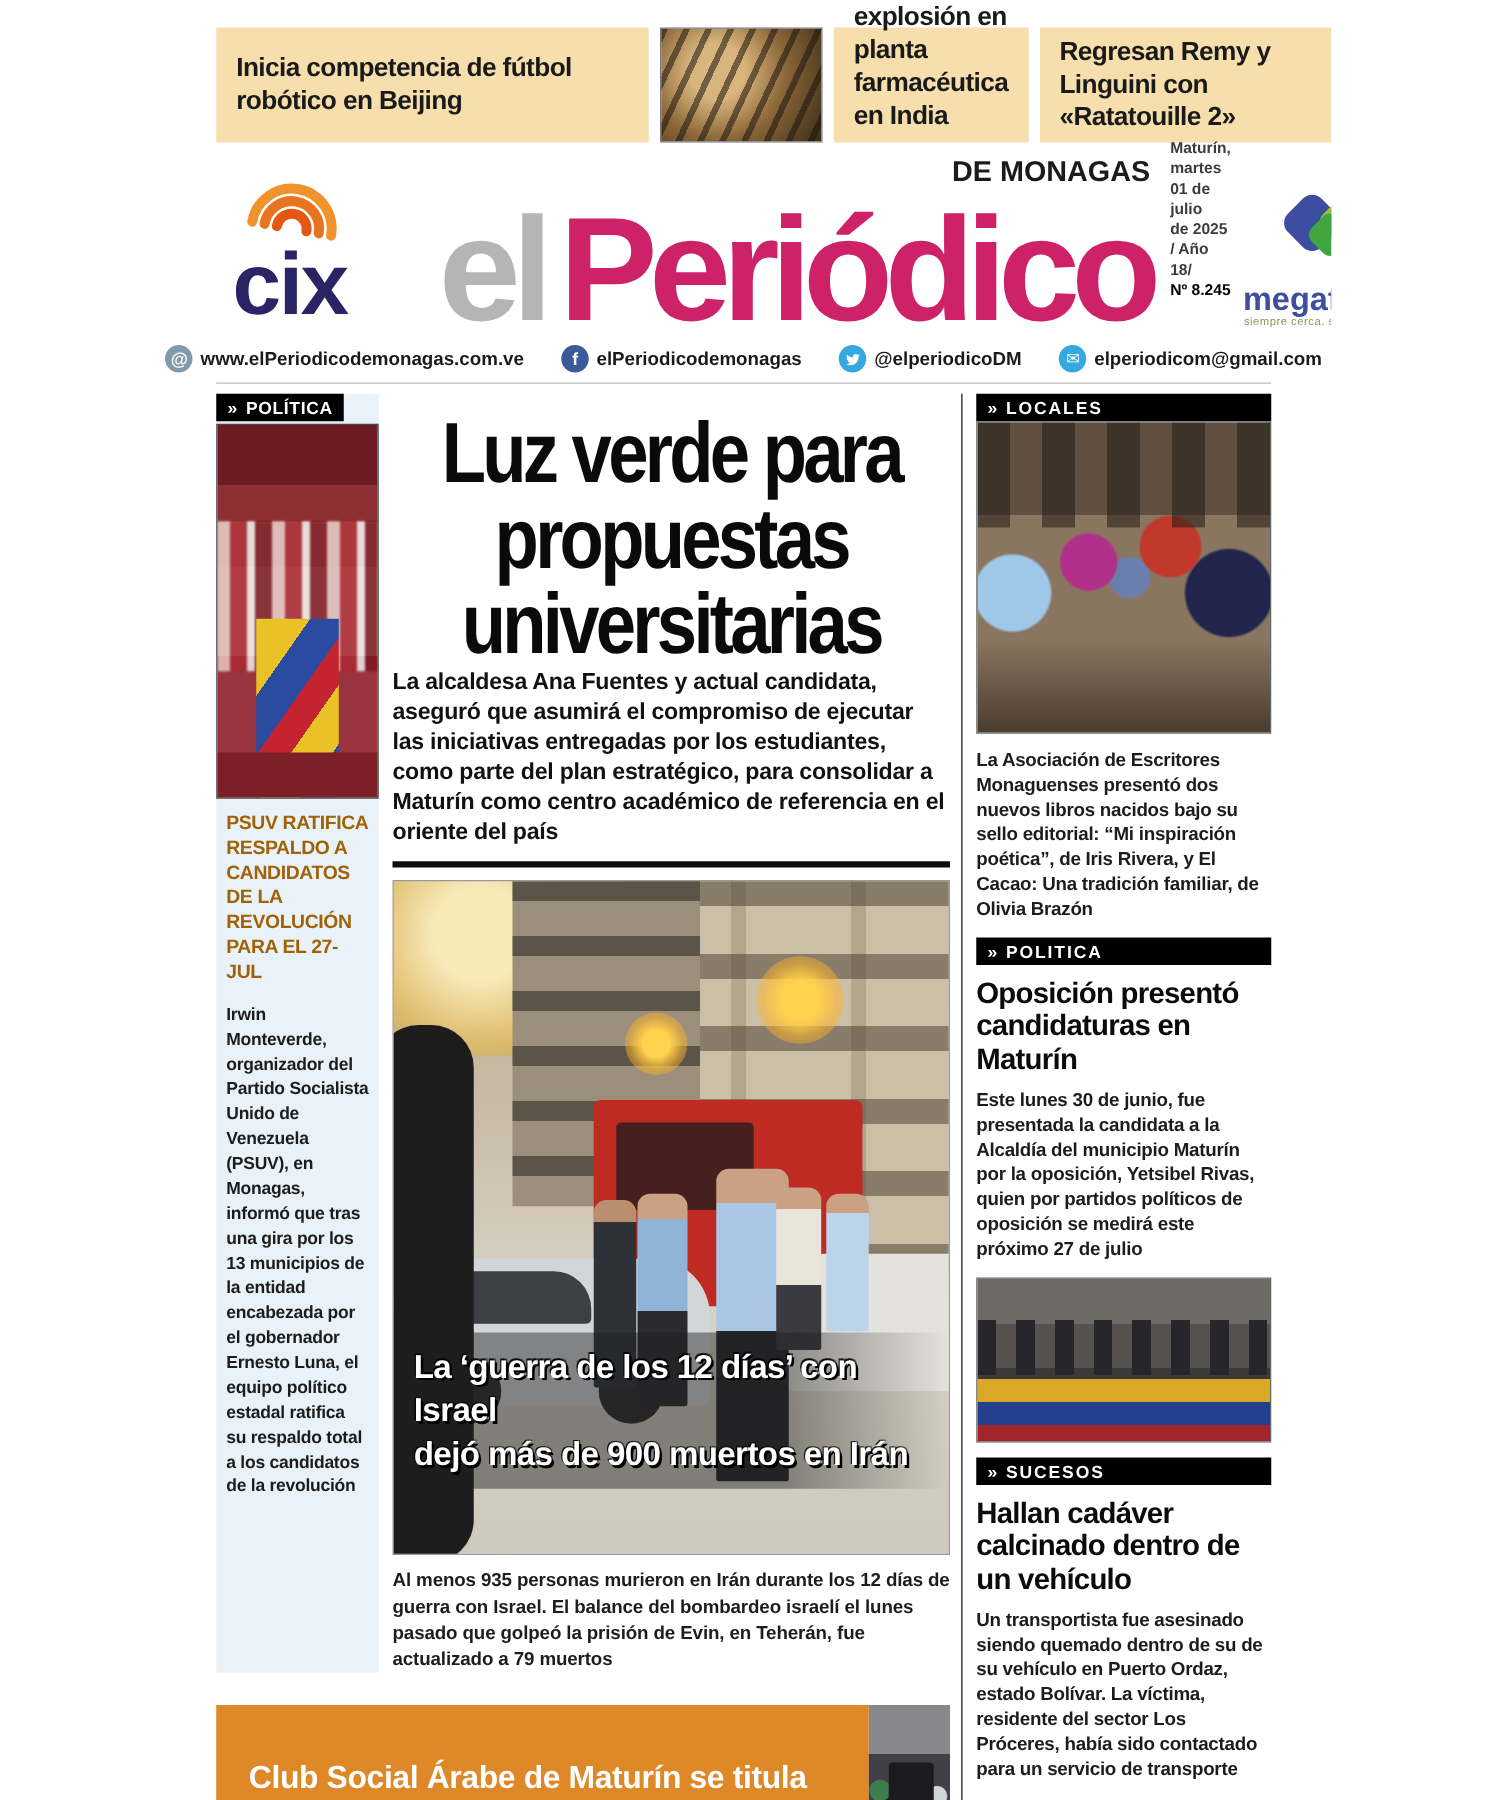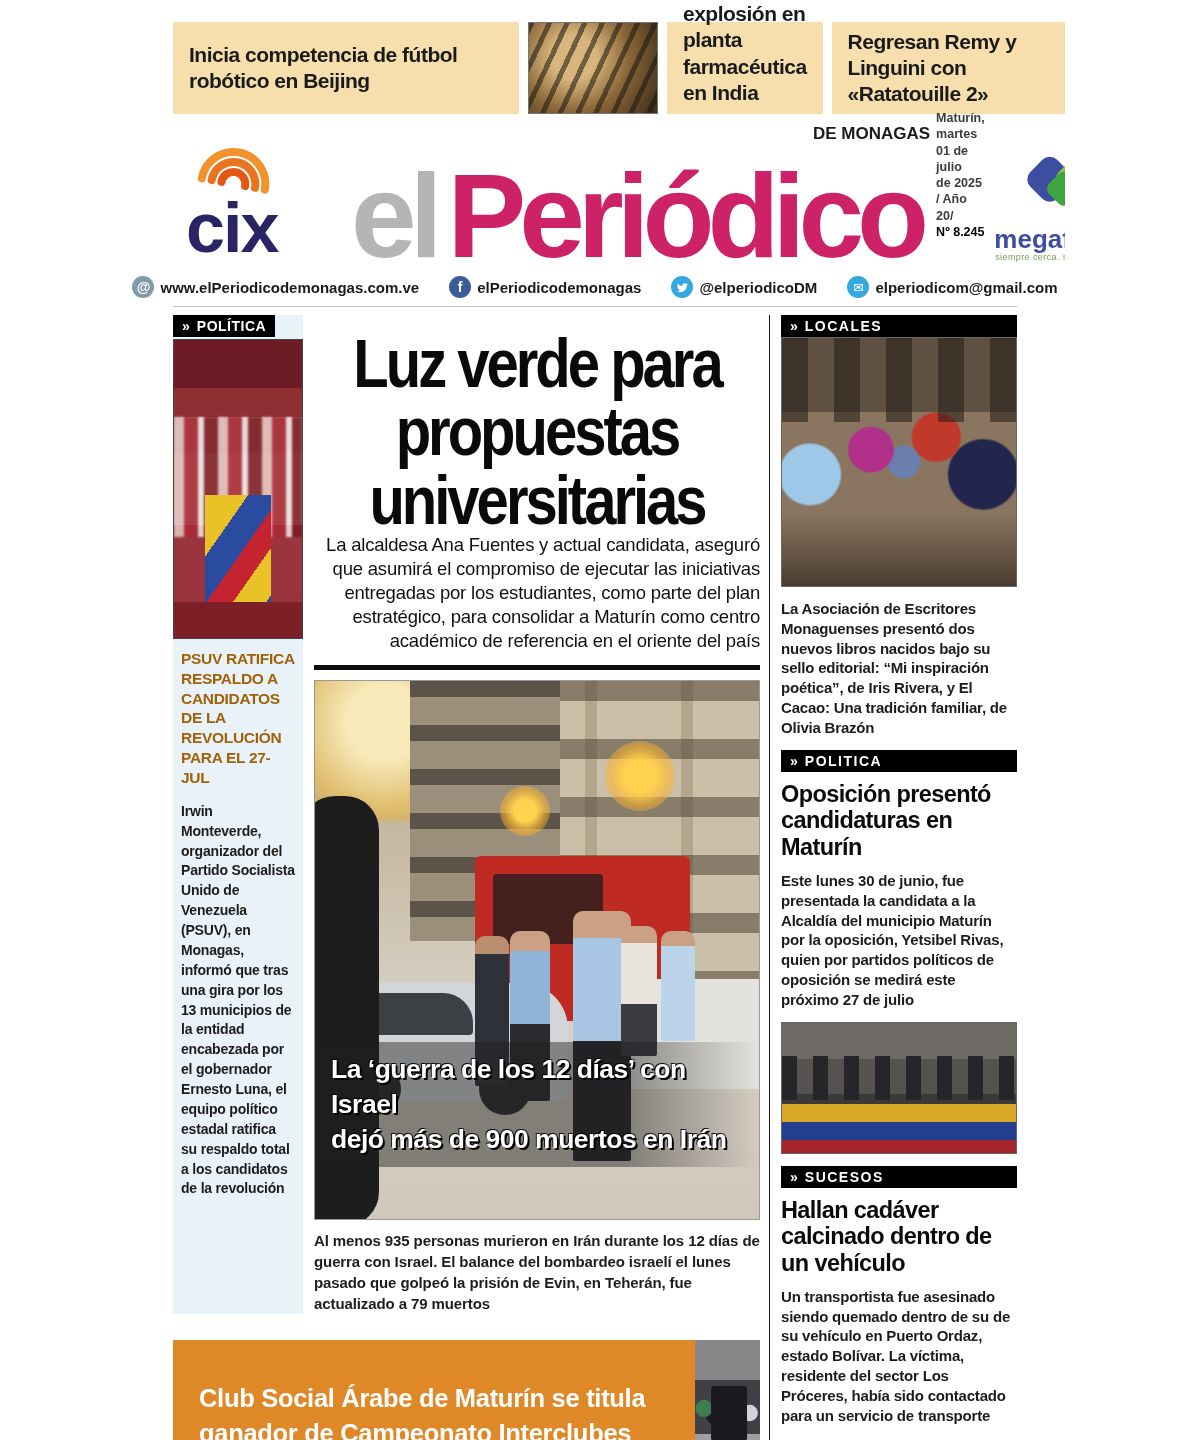--- a/index.html
+++ b/index.html
@@ -24,21 +24,21 @@
       repeating-linear-gradient(115deg, rgba(25,22,16,.55) 0 5px, rgba(0,0,0,0) 5px 16px),
       radial-gradient(circle at 35% 38%, #d8b57c 0 22%, #8a6537 55%, #3a2c18 100%);
       border:1px solid #777;}
 
   
   .masthead{display:flex;align-items:flex-end;height:140px;margin-bottom:6px;}
   .cix{flex:0 0 178px;text-align:center;}
   .wordmark{position:relative;height:140px;display:flex;align-items:flex-end;padding-right:14px;}
   .wm-el{font-weight:bold;font-size:118px;line-height:.84;letter-spacing:-7px;color:var(--gray-el);}
   .wm-main{font-weight:bold;font-size:118px;line-height:.84;letter-spacing:-7px;color:var(--magenta);padding-left:12px;}
-  .edition{position:absolute;top:-2px;right:6px;font-weight:bold;font-size:17px;color:#1b1b1b;letter-spacing:0;}
+  .edition{position:absolute;top:-2px;right:16px;font-weight:bold;font-size:23px;color:#1b1b1b;letter-spacing:0;}
   .dateblock{margin-left:auto;width:112px;font-size:12.5px;font-weight:bold;color:#3c3c3c;line-height:1.3;padding-bottom:26px;}
   .dateblock .issue{color:#000;}
   .megafarma{flex:0 0 158px;text-align:center;padding-bottom:4px;}
   .mf-name{font-weight:bold;font-size:26px;color:var(--mf-navy);line-height:1;}
   .mf-tag{font-size:9px;color:#7f9a57;letter-spacing:.4px;}
 
   
   .contactbar{display:flex;justify-content:center;align-items:center;gap:30px;
       padding:4px 0 8px;border-bottom:1px solid #bdbdbd;font-size:15px;font-weight:bold;color:#1a1a1a;}
   .citem{display:flex;align-items:center;gap:6px;}
@@ -72,21 +72,21 @@
   .side-photo .podium{position:absolute;left:24%;top:52%;width:52%;height:48%;
       background:linear-gradient(125deg,#e8c227 0 26%,#2b4ba0 26% 46%,#c42430 46% 62%,#e8c227 62% 82%,#2b4ba0 82% 100%);}
   .side-photo .carpet{position:absolute;left:0;bottom:0;width:100%;height:12%;background:#7c1f26;}
   .side-head{font-weight:bold;font-size:15.5px;line-height:1.28;letter-spacing:-0.3px;color:#a16207;
              padding:10px 8px 6px;}
   .side-body{font-weight:bold;font-size:14px;line-height:1.42;color:#1c1c1c;padding:8px 8px 0;letter-spacing:-0.2px;}
 
   
   .headline{font-weight:bold;text-align:center;font-size:58px;letter-spacing:-3px;line-height:1.0;
             color:#0a0a0a;transform:scaleY(1.18);transform-origin:top;margin-top:14px;}
-  .subhead{font-weight:normal;font-size:18.5px;line-height:1.3;letter-spacing:-0.2px;color:#111;margin-top:30px;text-align:right;}
+  .subhead{font-weight:bold;font-size:18.5px;line-height:1.3;letter-spacing:-0.2px;color:#111;margin-top:30px;}
   .rule{height:5px;background:#0d0d0d;margin:12px 0 10px;}
   .main-photo{position:relative;height:540px;overflow:hidden;border:1px solid #999;
       background:linear-gradient(180deg,#b9a98e 0%,#c9bda8 35%,#d8d2c6 62%,#cfc9bd 100%);}
   .mp-sky{position:absolute;left:0;top:0;width:230px;height:140px;
       background:radial-gradient(circle at 30% 30%,#f7e9b8 0 20%,#e0bd6e 45%,rgba(120,130,70,.5) 75%,rgba(0,0,0,0) 100%);}
   .mp-bldg-r{position:absolute;right:0;top:0;width:58%;height:330px;
       background:repeating-linear-gradient(180deg,rgba(70,58,44,.5) 0 20px,rgba(0,0,0,0) 20px 58px),
                  repeating-linear-gradient(90deg,#cbbfa8 0 84px,#b3a68d 84px 96px);}
   .mp-bldg-l{position:absolute;left:95px;top:0;width:150px;height:260px;
       background:repeating-linear-gradient(180deg,rgba(40,36,30,.55) 0 16px,rgba(0,0,0,0) 16px 44px),#9b8f7b;}
@@ -178,21 +178,21 @@
       </svg>
     </div>
     <div class="wordmark">
       <span class="wm-el">el</span>
         <span class="wm-main">Periódico</span>
       <span class="edition">DE MONAGAS</span>
     </div>
     <div class="dateblock">
       <div>Maturín, martes</div>
       <div>01 de julio</div>
-      <div>de 2025 / Año 20/</div>
+      <div>de 2025 / Año 18/</div>
       <div class="issue">Nº 8.245</div>
     </div>
     <div class="megafarma">
       <svg width="104" height="74" viewBox="0 0 104 78">
         <rect x="17" y="13" width="40" height="40" rx="11" transform="rotate(-45 37 33)" fill="#3d4da0"></rect>
         <rect x="47" y="13" width="40" height="40" rx="11" transform="rotate(-45 67 33)" fill="#97c23c"></rect>
         <rect x="37" y="28" width="30" height="30" rx="8" transform="rotate(-45 52 43)" fill="#3fa53f"></rect>
       </svg>
       <div class="mf-name">megafarma</div>
       <div class="mf-tag">siempre cerca. siempre contigo</div>

